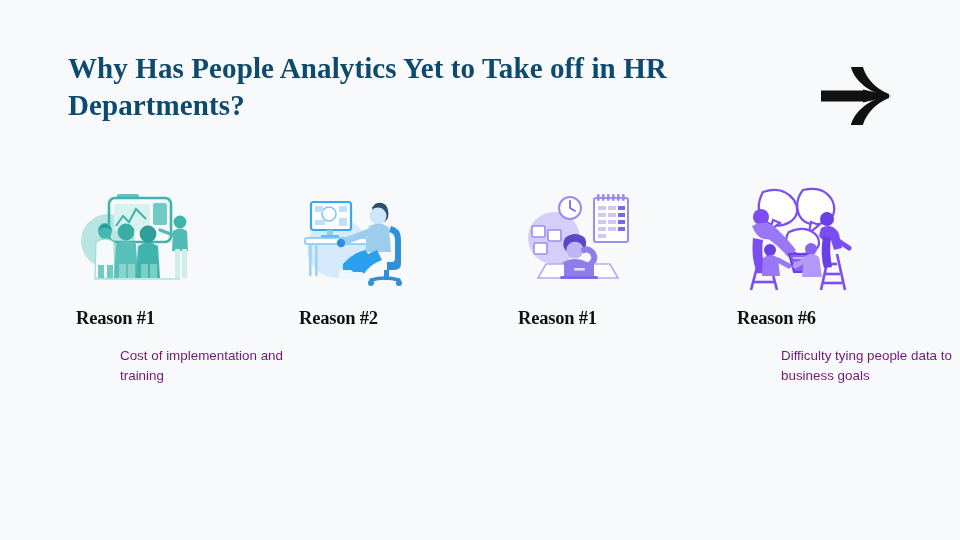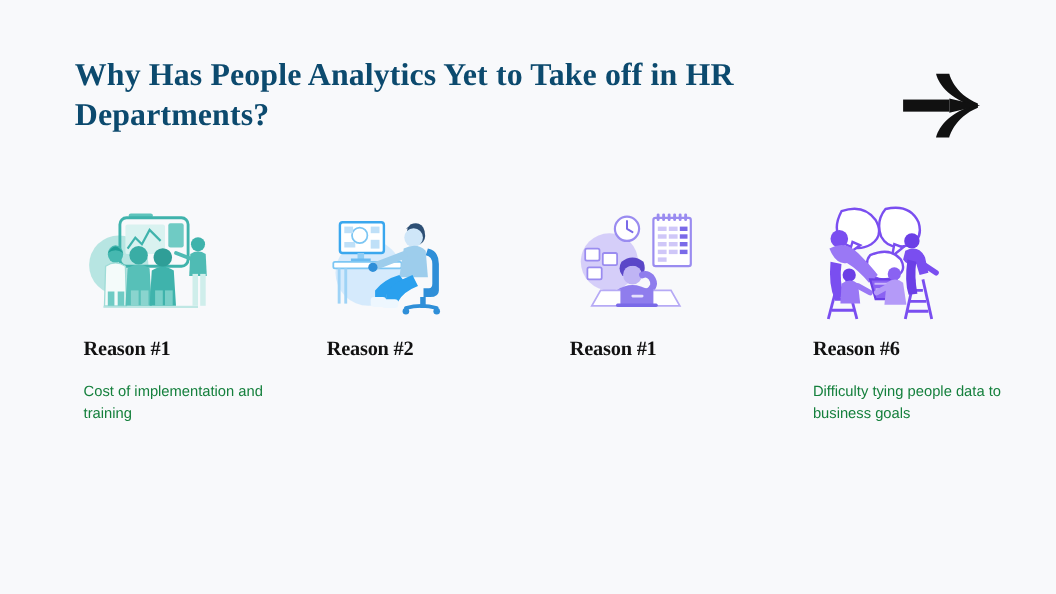--- a/index.html
+++ b/index.html
@@ -55,22 +55,23 @@
     font-weight:700;
     letter-spacing:-.2px;
     color:#111111;
     margin-top:14px;
     font-family:Liberation Serif, serif;
   }
   .reason-body {
     margin-top:17px;
     font-size:13.4px;
     line-height:1.52;
-    color:#15803d;
+    color:#701a75;
     width:195px;
+    margin-left:44px;
   }
 
   
   .footer {
     position:absolute;
     left:77px; top:468px;
     font-size:12.6px;
     font-weight:700;
     letter-spacing:-.1px;
     color:#111111;

